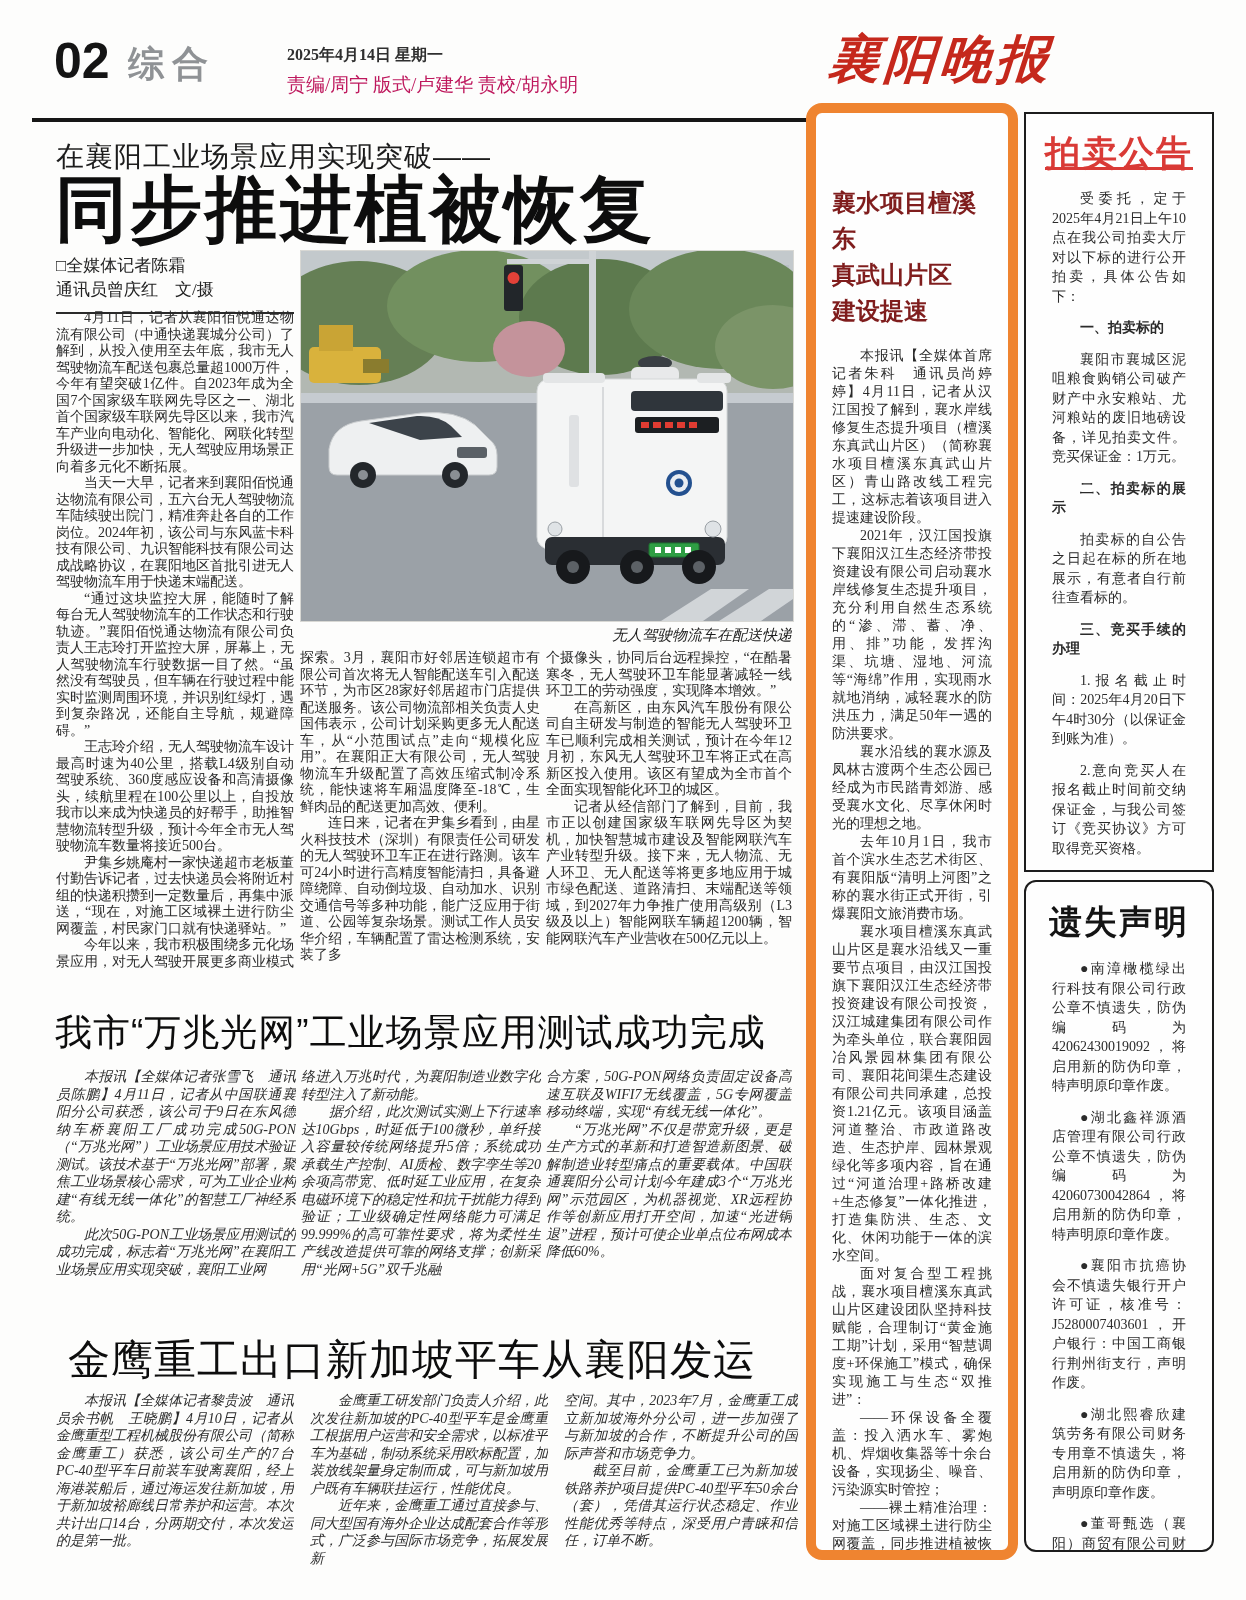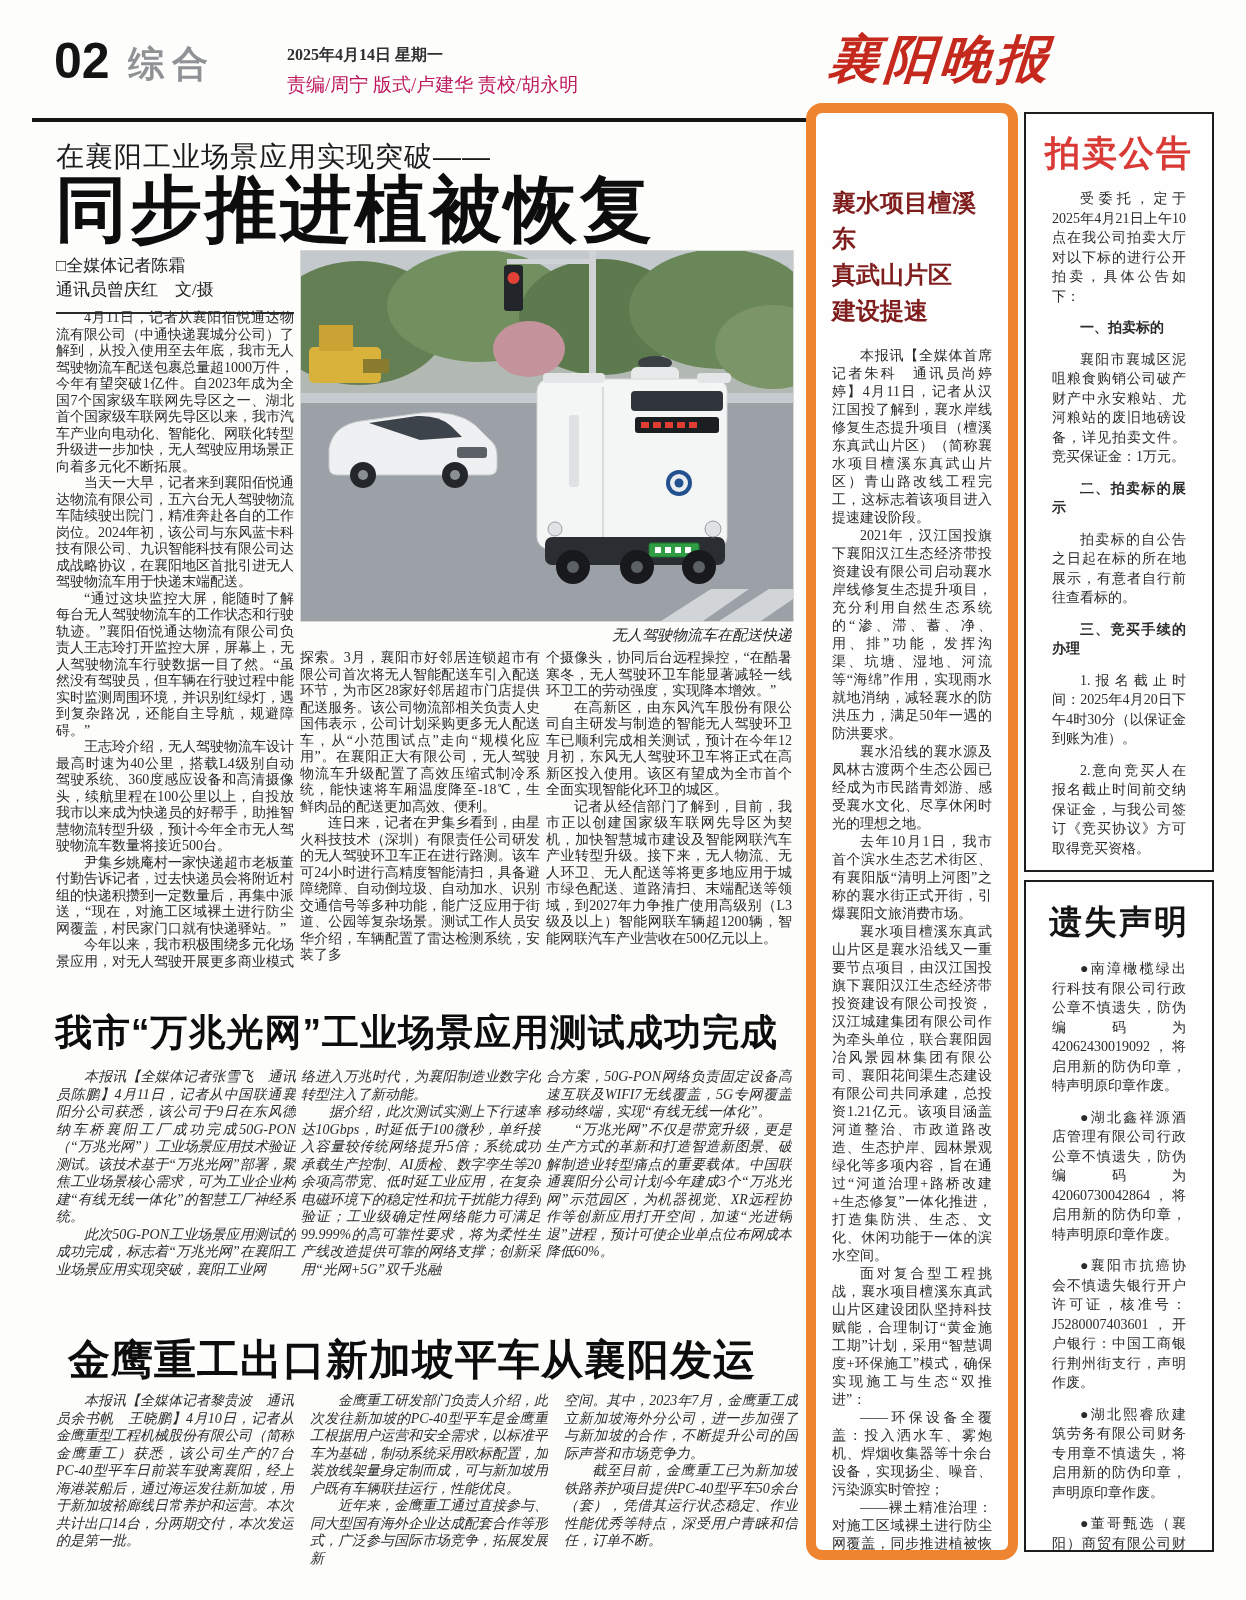--- a/index.html
+++ b/index.html
@@ -26,21 +26,21 @@
   .col p.noindent{text-indent:0;}
   .lead-col p{line-height:16.5px;}
   .lead-c1{left:56px;top:310px;width:238px;height:688px;overflow:hidden;}
   .lead-c2{left:300px;top:650px;width:240px;height:348px;overflow:hidden;}
   .lead-c3{left:546px;top:650px;width:246px;height:348px;overflow:hidden;}
 
   .photo{left:300px;top:250px;width:492px;height:370px;background:#aeb4ae;overflow:hidden;border:1px solid #d8d8d4;}
   .caption{left:300px;top:626px;width:492px;text-align:right;font-size:15px;font-style:italic;color:#1e1e1e;}
 
   
-  .sub-headline{position:absolute;margin:0;font-family:"Liberation Sans",sans-serif;font-weight:700;color:#0d0d0d;letter-spacing:1px;}
+  .sub-headline{position:absolute;margin:0;font-family:"Liberation Sans",sans-serif;font-weight:400;color:#0d0d0d;letter-spacing:1px;}
   .mid-headline{left:55px;top:1008px;font-size:37px;}
   .bot-headline{left:68px;top:1332px;font-size:42px;}
   .mid-c1{left:56px;top:1068px;width:240px;height:250px;overflow:hidden;}
   .mid-c2{left:301px;top:1068px;width:240px;height:250px;overflow:hidden;}
   .mid-c3{left:546px;top:1068px;width:246px;height:250px;overflow:hidden;}
   .mid-col p,.bot-col p{line-height:17.5px;font-style:italic;}
   .bot-c1{left:56px;top:1392px;width:238px;height:202px;overflow:hidden;}
   .bot-c2{left:310px;top:1392px;width:238px;height:202px;overflow:hidden;}
   .bot-c3{left:564px;top:1392px;width:234px;height:202px;overflow:hidden;}
 
@@ -48,23 +48,23 @@
   .highlight-box{left:806px;top:103px;width:212px;height:1457px;box-sizing:border-box;
                  border:10px solid #ef8430;border-radius:16px;background:#fefefe;overflow:hidden;}
   .hl-inner{padding:14px 16px 10px 16px;}
   .hl-title{margin:58px 0 18px 0;font-family:"Liberation Sans",sans-serif;font-size:24px;font-weight:bold;
             color:#7f1d1d;line-height:36px;white-space:pre-line;}
   .hl-body p{margin:0;text-indent:2em;text-align:justify;font-size:14px;line-height:18px;color:#2b2b2b;}
 
   
   .notice-box{box-sizing:border-box;border:2px solid #1c1c1c;background:#fefefe;overflow:hidden;padding:12px 14px;}
   .auction-box{left:1024px;top:112px;width:190px;height:760px;}
-  .loss-box{left:1024px;top:880px;width:190px;height:672px;}
+  .loss-box{left:1024px;top:880px;width:190px;height:672px;border-radius:12px;}
   .auction-title{text-align:center;font-family:"Liberation Sans",sans-serif;font-size:35px;font-weight:900;
-                 color:#d93a36;margin:4px 0 12px 0;letter-spacing:2px;}
+                 color:#d93a36;margin:4px 0 12px 0;letter-spacing:2px;text-decoration:underline;}
   .loss-title{text-align:center;font-family:"Liberation Sans",sans-serif;font-size:33px;font-weight:900;
               color:#141414;margin:6px 0 14px 0;letter-spacing:2px;}
   .notice-body p{margin:12px;text-indent:2em;text-align:justify;font-size:14px;line-height:19.5px;color:#2b2b2b;}
   .notice-body p.bold{font-weight:bold;}
   .notice-body p.right{text-align:left;text-indent:0;}
 </style>
 </head>
 <body>
 
 <div class="page">

